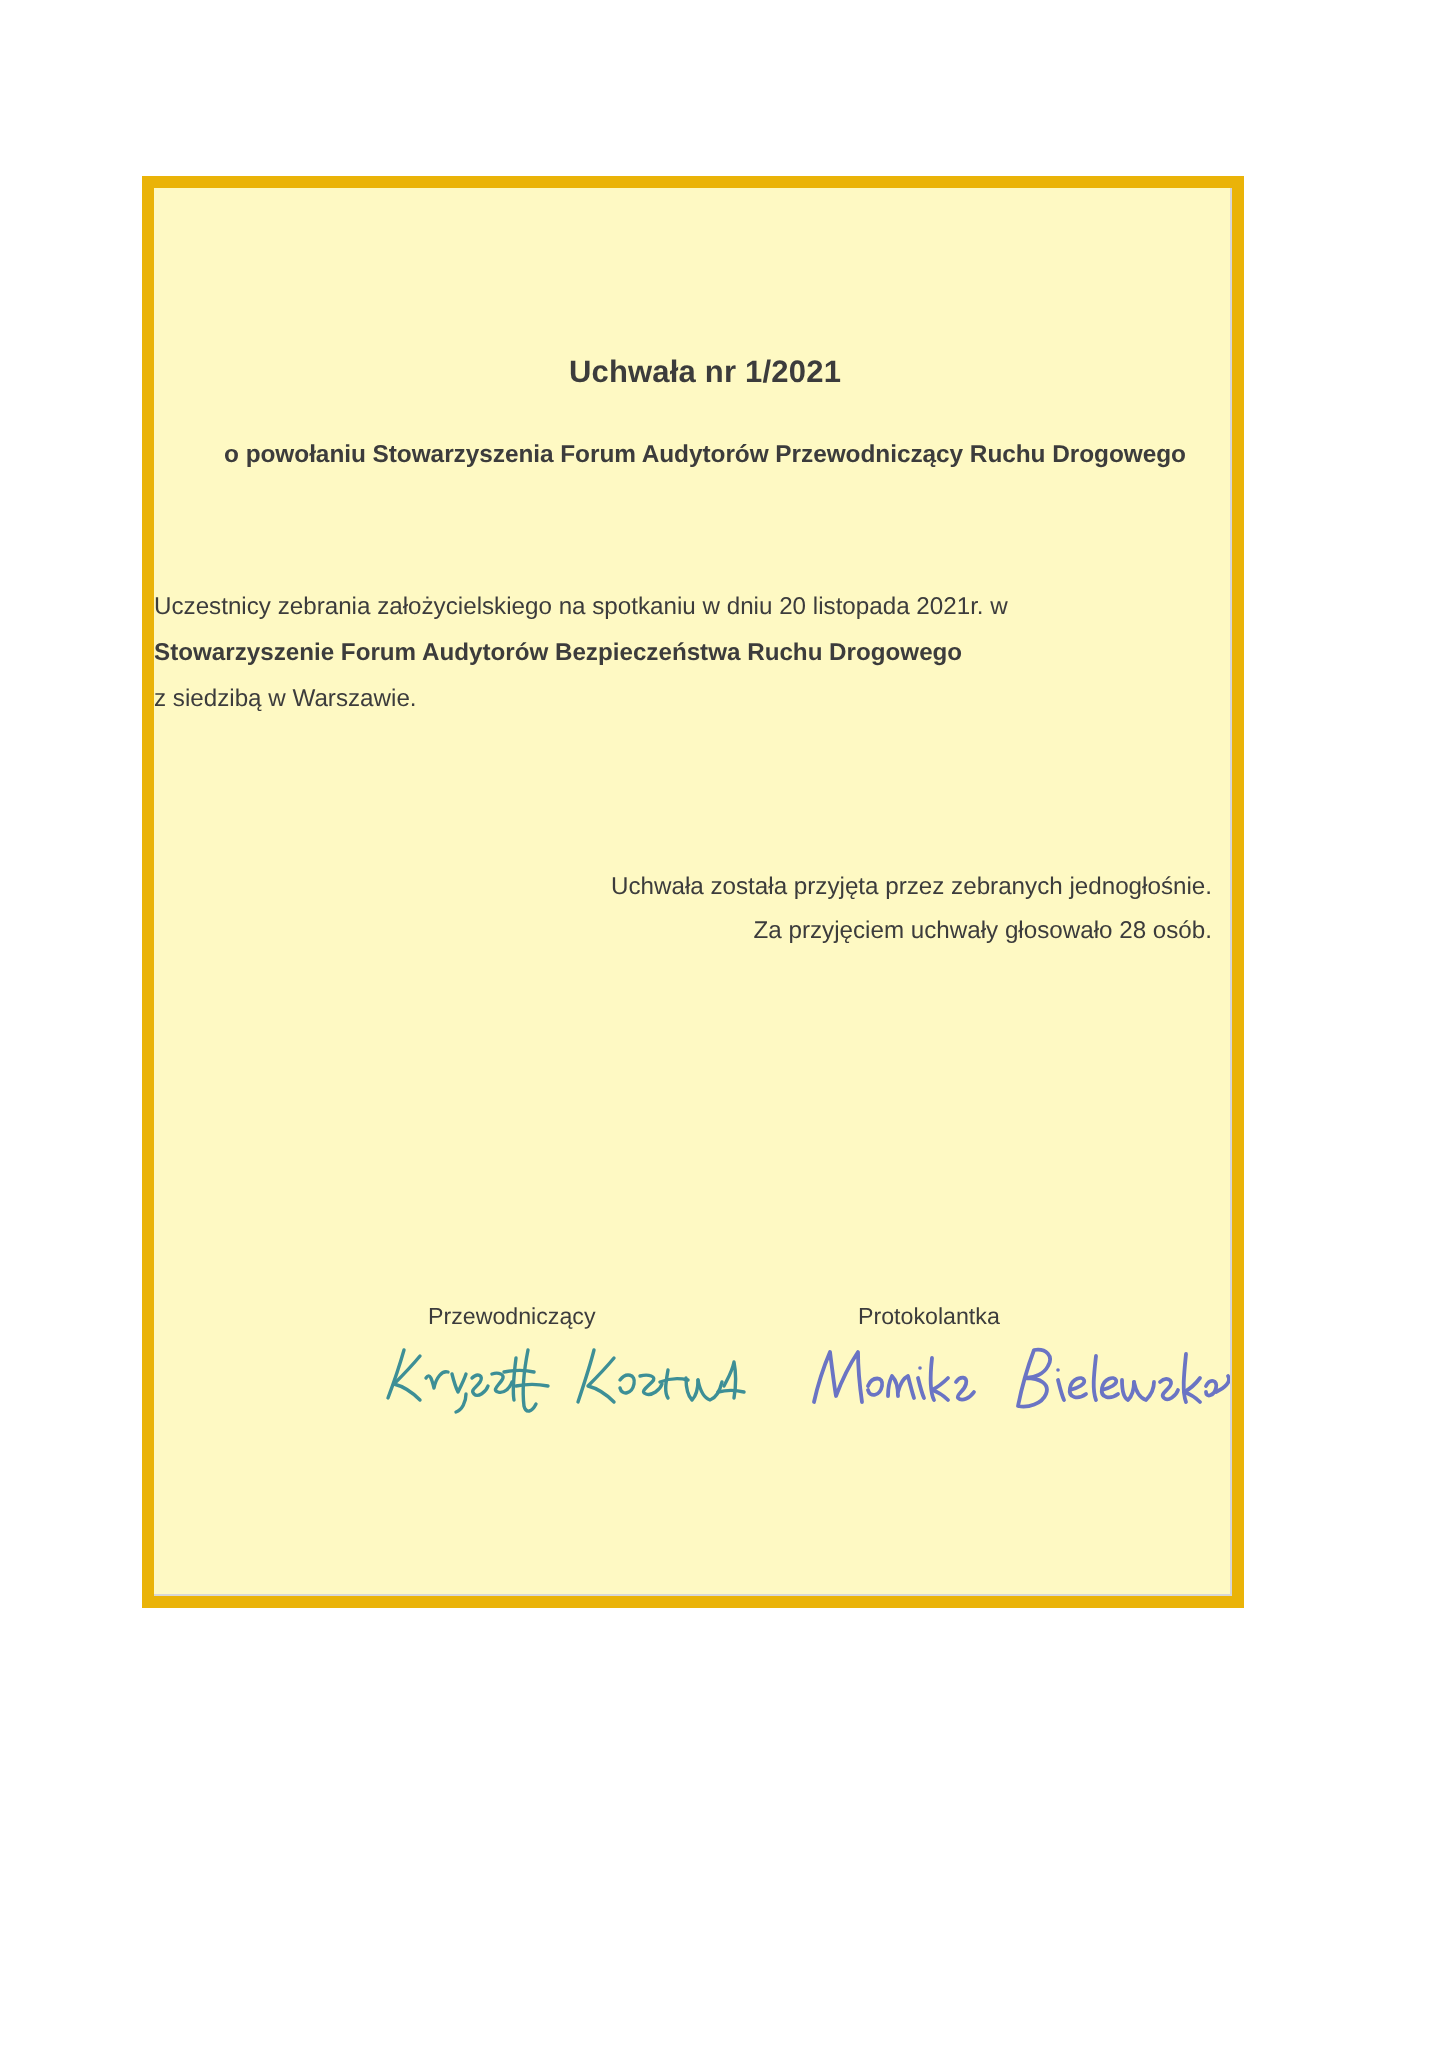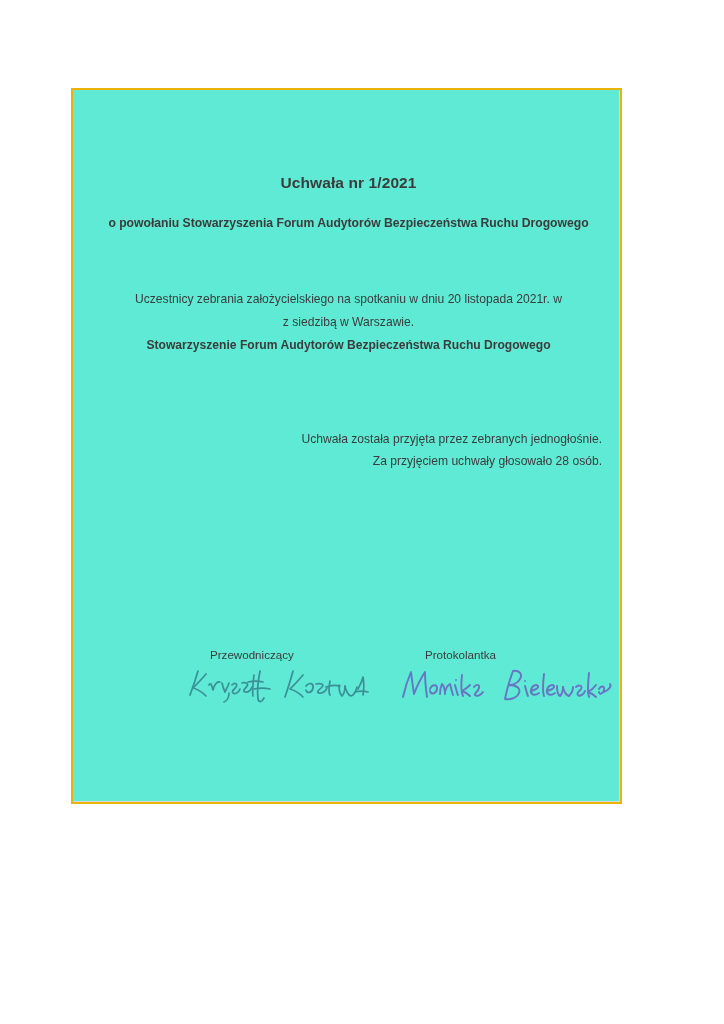--- a/index.html
+++ b/index.html
@@ -16,22 +16,22 @@
     overflow: hidden;
   }
 
   
   #scan-sheet {
     position: absolute;
     left: 71px;
     top: 88px;
     width: 551px;
     height: 716px;
-    background: #5eead4;
-    border: 2px solid #eab308;
+    background: #fef9c3;
+    border: 6px solid #eab308;
     box-sizing: border-box;
   }
 
   
   #scan-sheet::after {
     content: "";
     position: absolute;
     left: 0; top: 0; right: 0; bottom: 0;
     pointer-events: none;
     box-shadow: inset -1px -1px 0 0 #d7d7d7;
@@ -64,21 +64,21 @@
     margin: 21px 0 0 0;
     white-space: nowrap;
   }
 
   
   #body-paragraph {
     position: absolute;
     left: 0;
     top: 198px;
     width: 551px;
-    text-align: center;
+    text-align: left;
     font-size: 12.1px;
     line-height: 23px;
   }
   #body-paragraph .line {
     display: block;
     white-space: nowrap;
   }
   #body-paragraph .line.bold {
     font-weight: bold;
   }
@@ -131,27 +131,27 @@
 </style>
 </head>
 <body>
 
 <div id="page-root">
 
   <div id="scan-sheet">
 
     <div id="title-block">
       <h1 id="doc-title" class="doc-text">Uchwała nr 1/2021</h1>
-      <h2 id="doc-subtitle" class="doc-text">o powołaniu Stowarzyszenia Forum Audytorów Bezpieczeństwa Ruchu Drogowego</h2>
+      <h2 id="doc-subtitle" class="doc-text">o powołaniu Stowarzyszenia Forum Audytorów Przewodniczący Ruchu Drogowego</h2>
     </div>
 
     <div id="body-paragraph" class="doc-text">
       <span class="line">Uczestnicy zebrania założycielskiego na spotkaniu w dniu 20 listopada 2021r. w</span>
+      <span class="line bold">Stowarzyszenie Forum Audytorów Bezpieczeństwa Ruchu Drogowego</span>
       <span class="line">z siedzibą w Warszawie.</span>
-      <span class="line bold">Stowarzyszenie Forum Audytorów Bezpieczeństwa Ruchu Drogowego</span>
     </div>
 
     <div id="adoption-paragraph" class="doc-text">
       <span class="line">Uchwała została przyjęta przez zebranych jednogłośnie.</span>
       <span class="line">Za przyjęciem uchwały głosowało 28 osób.</span>
     </div>
 
     <div id="signature-block">
 
       <div class="signature-group" id="signature-group-chair">

